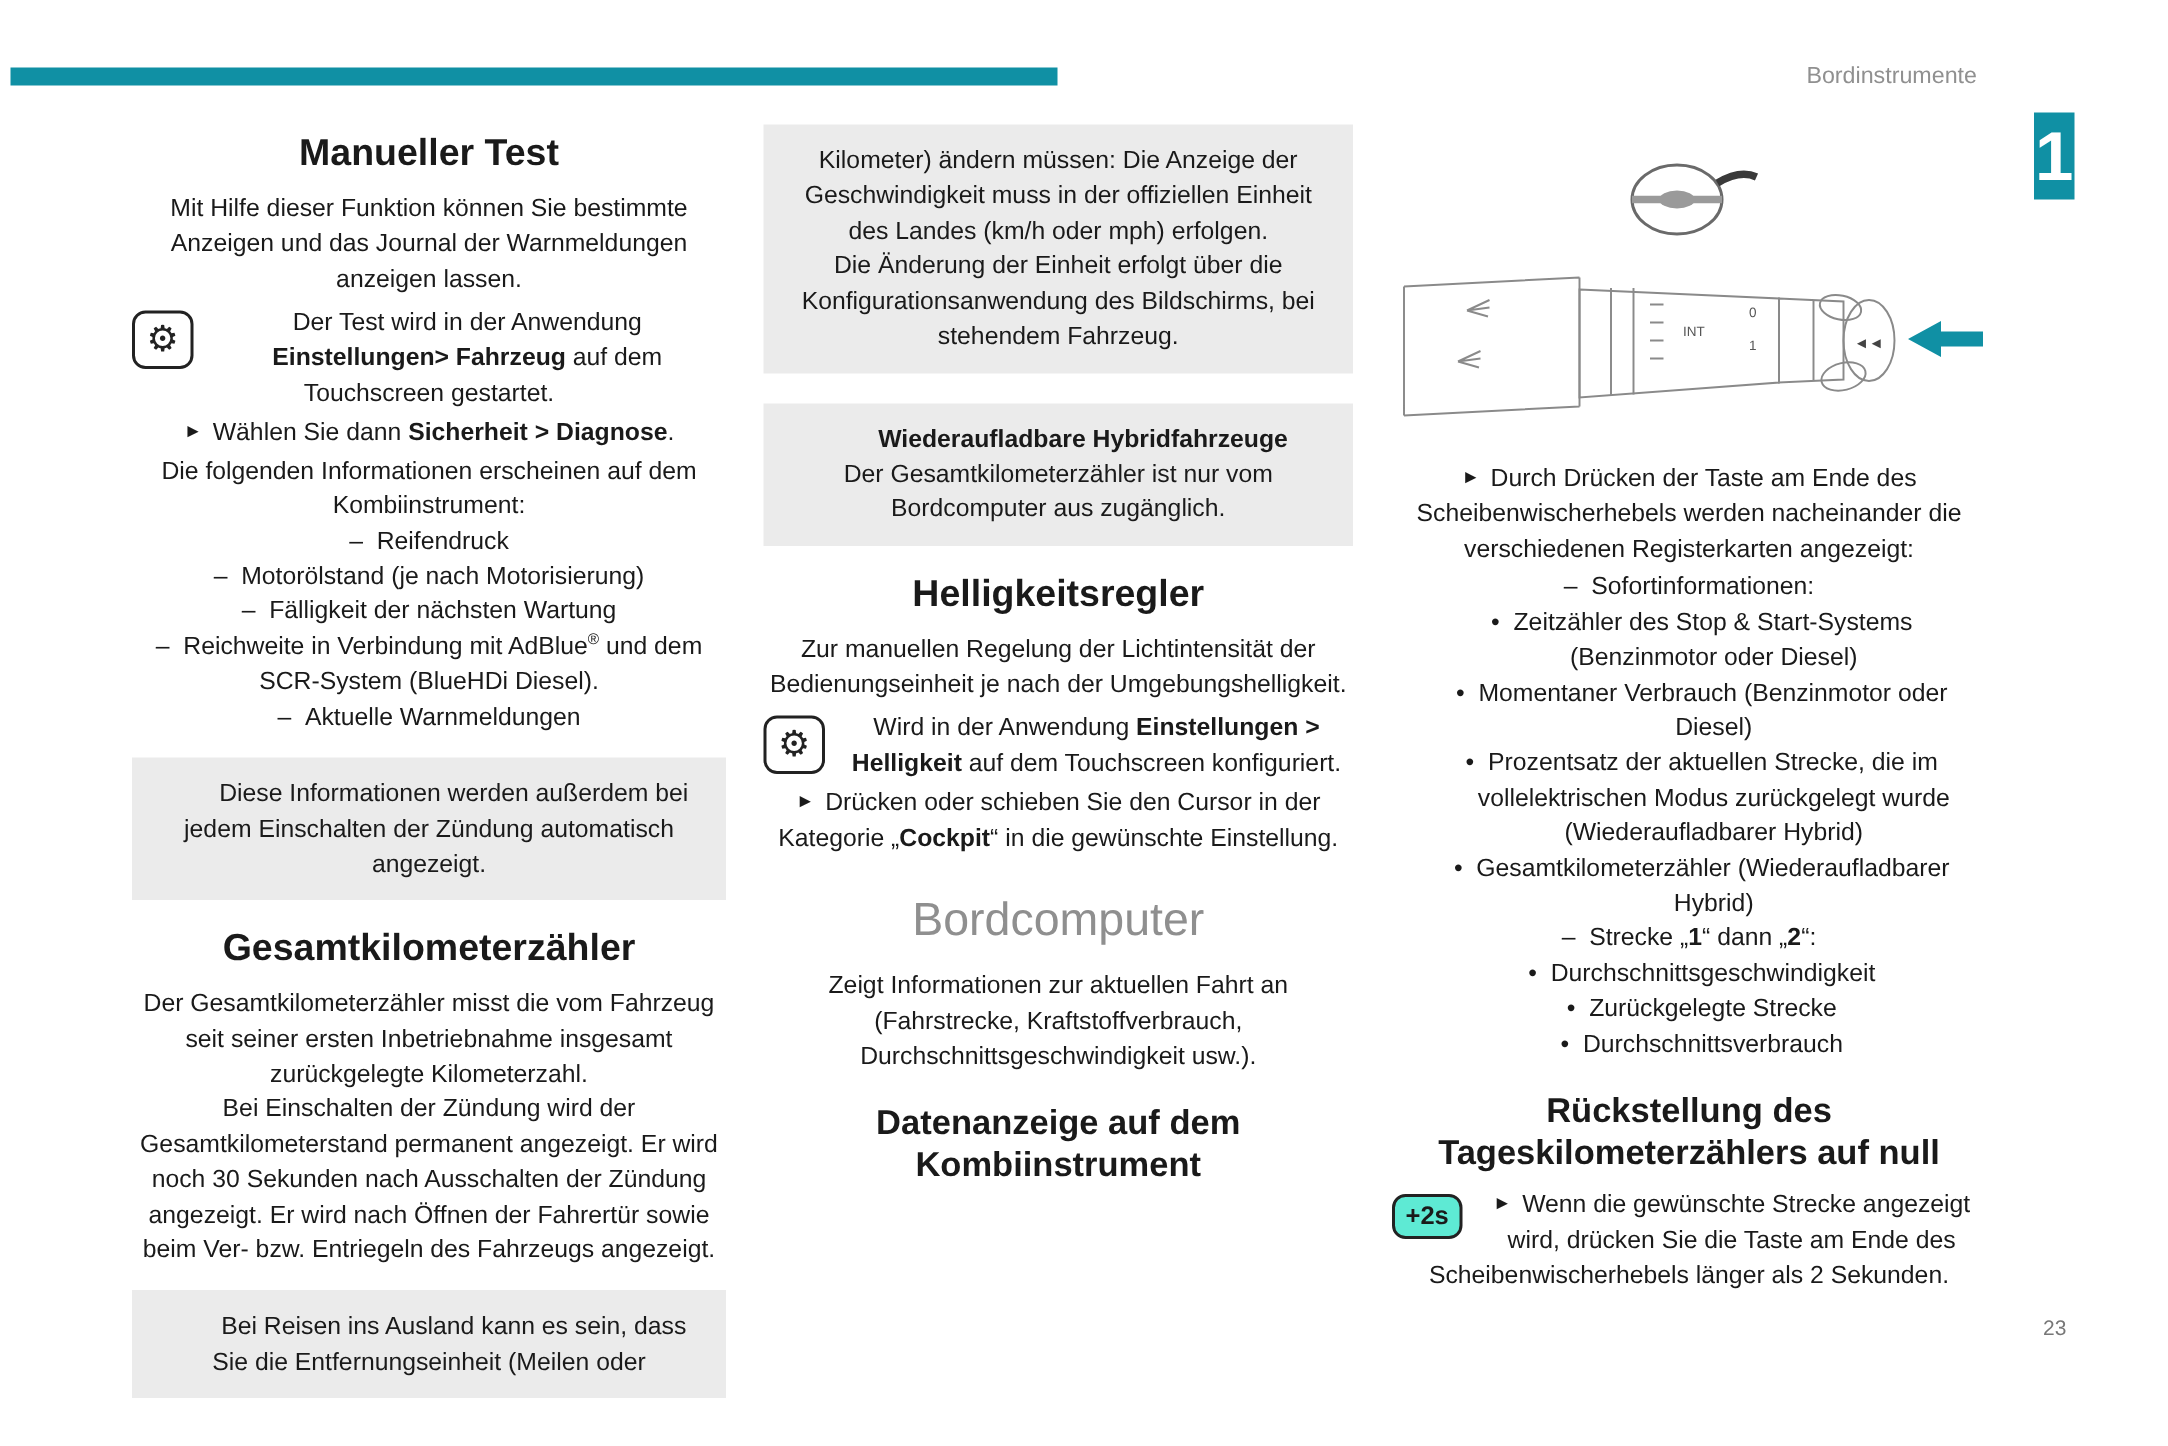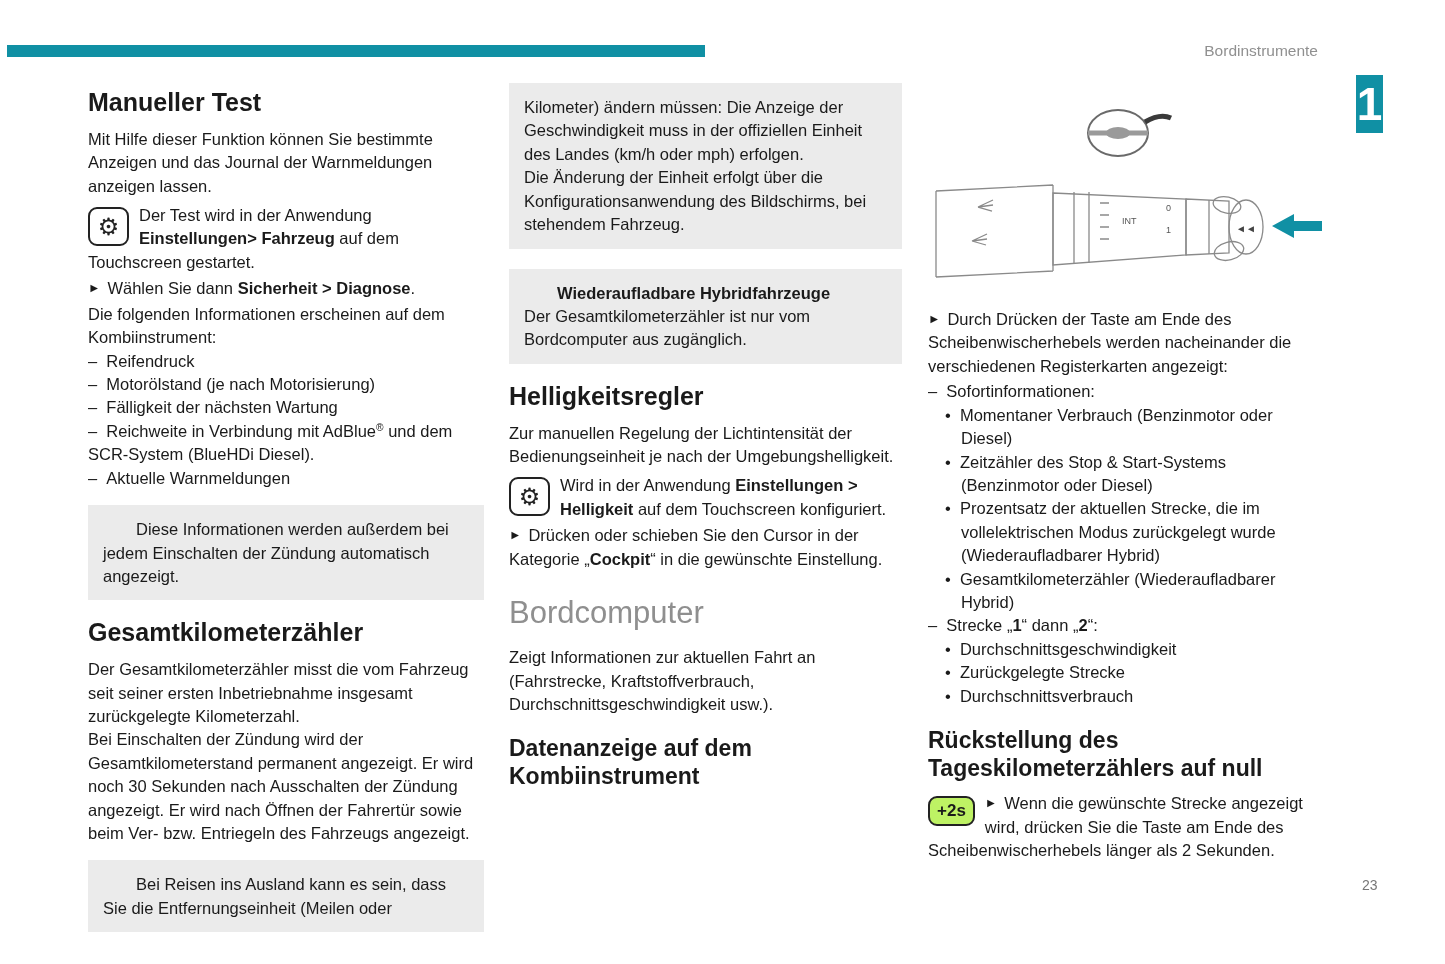--- a/index.html
+++ b/index.html
@@ -1,18 +1,18 @@
 <!DOCTYPE html>
 <html style="--accent: #1090a4; --infoblue: #1f87c4; --boxgray: #ebebeb;"><head>
 <meta charset="utf-8">
 <style>
   * { margin:0; padding:0; box-sizing:border-box; }
   html,body { background:#ffffff; }
   body { font-family:"Liberation Sans", sans-serif; color:#1a1a1a; }
-  .page { position:relative; width:1445px; height:964px; background:#fff; overflow:hidden; }
+  .page { position:relative; width:1445px; height:964px; background:#fff; overflow:hidden;text-align:center; }
 
   .topbar { position:absolute; left:7px; top:45px; width:698px; height:12px; background:var(--accent,#1090a4); }
   .breadcrumb { position:absolute; top:42px; right:127px; font-size:15.5px; color:#909090; }
   .section-tab { position:absolute; left:1356px; top:75px; width:27px; height:58px; background:var(--accent,#1090a4);
                  color:#fff; font-size:46px; font-weight:bold; display:flex; align-items:center; justify-content:center; overflow:hidden; }
   .page-number { position:absolute; left:1362px; top:877px; font-size:14px; color:#777; }
 
   .col { position:absolute; font-size:16.5px; line-height:1.42; }
   #col1 { left:88px;  top:88px; width:396px; }
   #col2 { left:509px; top:83px; width:393px; }
@@ -40,21 +40,21 @@
   .bullet-item { padding-left:33px; text-indent:-16px; margin:0; }
   .bullet-item::before { content:"•\00a0\00a0"; }
 
   .infobox { background:var(--boxgray,#ebebeb); padding:13px 15px 12px; margin:15px 0 18px; overflow:visible; }
   .graybox { background:var(--boxgray,#ebebeb); padding:13px 15px 12px; margin:0 0 20px; }
   .info-icon { float:left; width:10px; margin:3px 16px 8px 7px; }
   .info-icon .dot  { width:9px; height:9px;  background:var(--infoblue,#1f87c4); margin-bottom:4px; }
   .info-icon .stem { width:9px; height:23px; background:var(--infoblue,#1f87c4); }
 
   .plus2s { float:left; border:2px solid #222; border-radius:9px; padding:1px 7px; font-weight:bold;
-            font-size:17px; margin:4px 10px 4px 0; background:#bef264; }
+            font-size:17px; margin:4px 10px 4px 0; background:#5eead4; }
 
   .illustration { display:block; margin:0 0 8px; }
   sup { font-size:0.62em; }
 </style>
 </head>
 <body>
 
 <div class="page">
 
   <div class="topbar"></div>
@@ -151,22 +151,22 @@
       <text x="194" y="129" font-size="9" fill="#555">INT</text>
       <text x="238" y="116" font-size="9" fill="#555">0</text>
       <text x="238" y="138" font-size="9" fill="#555">1</text>
       <text x="308" y="137" font-size="10" fill="#444">◄◄</text>
       <polygon points="344,131 366,119 366,126 394,126 394,136 366,136 366,143" fill="var(--accent,#1090a4)"></polygon>
     </svg>
 
     <p class="arrow-para"><span class="arrow-marker">►</span><span>Durch Drücken der Taste am Ende des Scheibenwischerhebels werden nacheinander die verschiedenen Registerkarten angezeigt:</span></p>
 
     <div class="dash-item"><span>Sofortinformationen:</span></div>
+    <div class="bullet-item"><span>Zeitzähler des Stop &amp; Start-Systems (Benzinmotor oder Diesel)</span></div>
     <div class="bullet-item"><span>Momentaner Verbrauch (Benzinmotor oder Diesel)</span></div>
-    <div class="bullet-item"><span>Zeitzähler des Stop &amp; Start-Systems (Benzinmotor oder Diesel)</span></div>
     <div class="bullet-item"><span>Prozentsatz der aktuellen Strecke, die im vollelektrischen Modus zurückgelegt wurde (Wiederaufladbarer Hybrid)</span></div>
     <div class="bullet-item"><span>Gesamtkilometerzähler (Wiederaufladbarer Hybrid)</span></div>
     <div class="dash-item"><span><span>Strecke „</span><span style="font-weight: bold;">1</span><span>“ dann „</span><span style="font-weight: bold;">2</span><span>“:</span></span></div>
     <div class="bullet-item"><span>Durchschnittsgeschwindigkeit</span></div>
     <div class="bullet-item"><span>Zurückgelegte Strecke</span></div>
     <div class="bullet-item"><span>Durchschnittsverbrauch</span></div>
 
     <div class="h3">Rückstellung des Tageskilometerzählers auf null</div>
 
     <div class="iconpara">

